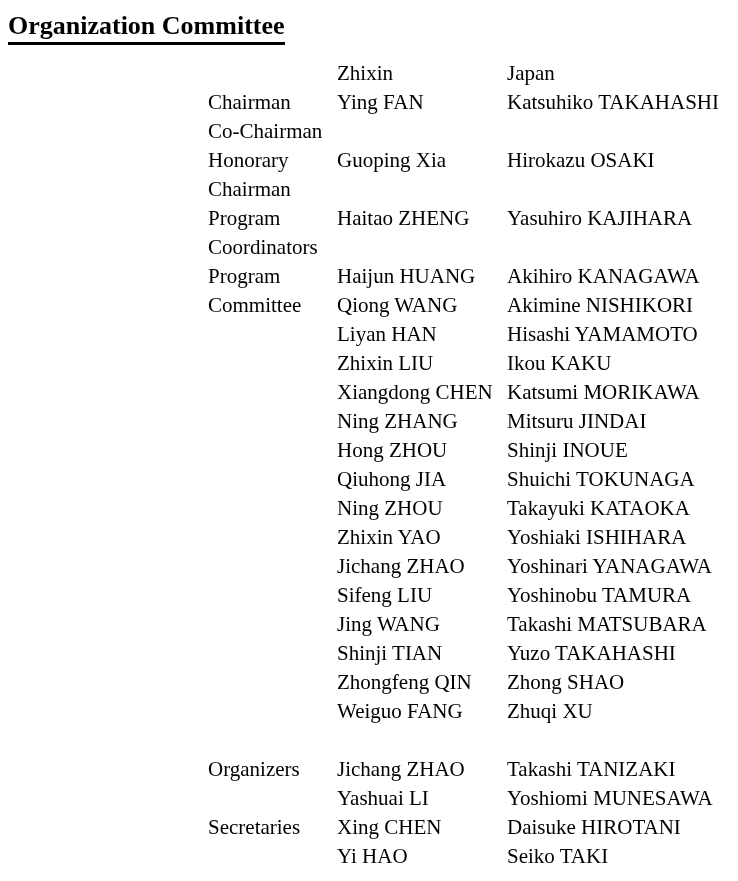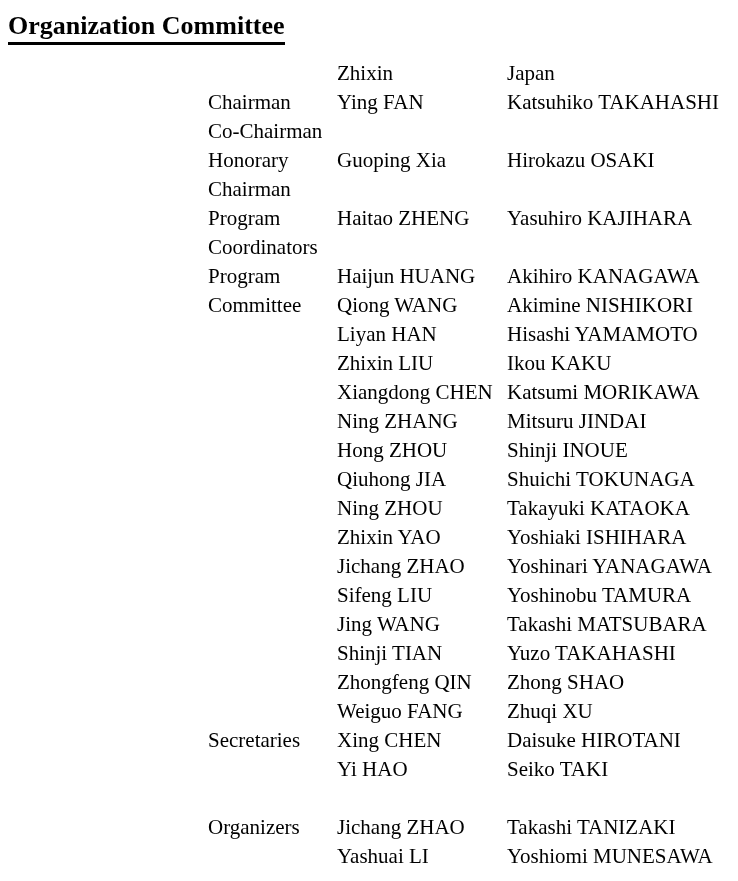--- a/index.html
+++ b/index.html
@@ -212,50 +212,50 @@
     <div class="japan-cell">Zhong SHAO</div>
   </div>
 
   <div class="member-row">
     <div class="china-cell">Weiguo FANG</div>
     <div class="japan-cell">Zhuqi XU</div>
   </div>
 </div>
   </div>
 
+  <div class="section spacer-before">
+    <div class="role-cell">
+            <div class="role-line">Organizers</div>
+          </div>
+    <div class="names">
+  <div class="member-row">
+    <div class="china-cell">Jichang ZHAO</div>
+    <div class="japan-cell">Takashi TANIZAKI</div>
+  </div>
+
+  <div class="member-row">
+    <div class="china-cell">Yashuai LI</div>
+    <div class="japan-cell">Yoshiomi MUNESAWA</div>
+  </div>
+</div>
+  </div>
+
   <div class="section">
     <div class="role-cell">
             <div class="role-line">Secretaries</div>
           </div>
     <div class="names">
   <div class="member-row">
     <div class="china-cell">Xing CHEN</div>
     <div class="japan-cell">Daisuke HIROTANI</div>
   </div>
 
   <div class="member-row">
     <div class="china-cell">Yi HAO</div>
     <div class="japan-cell">Seiko TAKI</div>
   </div>
 </div>
   </div>
-
-  <div class="section spacer-before">
-    <div class="role-cell">
-            <div class="role-line">Organizers</div>
-          </div>
-    <div class="names">
-  <div class="member-row">
-    <div class="china-cell">Jichang ZHAO</div>
-    <div class="japan-cell">Takashi TANIZAKI</div>
-  </div>
-
-  <div class="member-row">
-    <div class="china-cell">Yashuai LI</div>
-    <div class="japan-cell">Yoshiomi MUNESAWA</div>
-  </div>
-</div>
-  </div>
 </div>
 
   </div>
 
 </div>
 
 </body></html>

